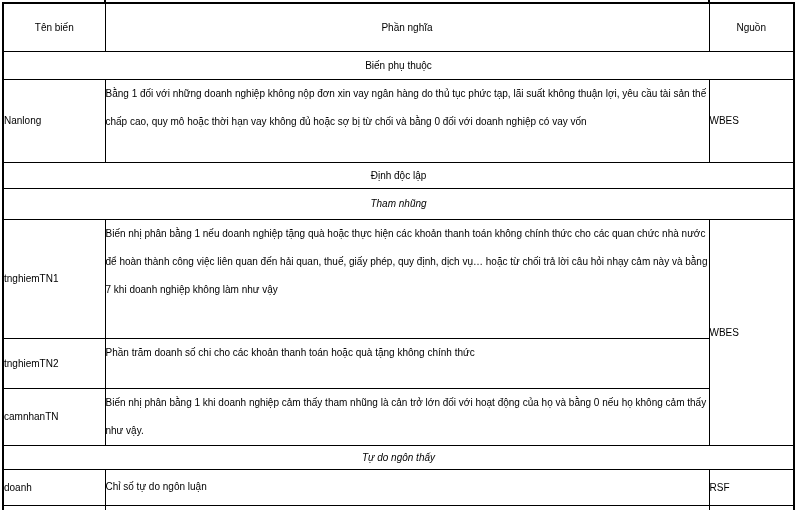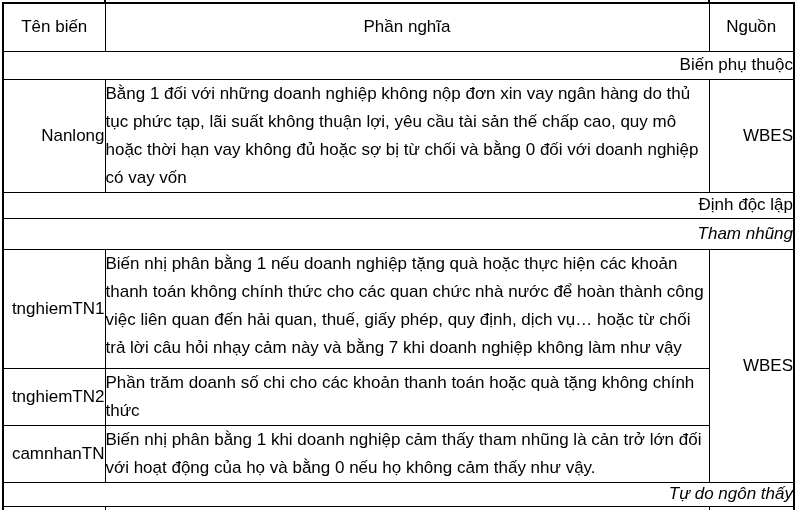--- a/index.html
+++ b/index.html
@@ -34,55 +34,55 @@
     top: 2px;
     width: 791px;
     border-collapse: collapse;
     table-layout: fixed;
     background: #ffffff;
   }
   table.vartable td, table.vartable th {
     border: 1.5px solid #000;
     padding: 0;
     background: #ffffff;
-    font-size: 17px;
+    font-size: 10px;
     font-weight: normal;
     color: #000;
     overflow: hidden;
   }
   
   table.vartable { border: 2px solid #000; border-bottom: none; }
 
   th.hdr {
     font-weight: bold;
     font-size: 15.5px;
     text-align: center;
     vertical-align: middle;
   }
   td.section {
     font-weight: bold;
     font-size: 15.5px;
-    text-align: right;
+    text-align: center;
     vertical-align: middle;
     padding-left: 7px;
   }
   td.section.italic { font-style: italic; }
   td.varname {
-    text-align: right;
+    text-align: left;
     vertical-align: middle;
   }
   td.def {
     text-align: left;
     vertical-align: top;
     padding: 2px 6px 0 8px;
     line-height: 28px;
     margin-top: 13px;
   }
   td.src {
-    text-align: right;
+    text-align: left;
     vertical-align: middle;
     padding-left: 7px;
     margin-top: 20px;
   }
   tr.sliver td { border-bottom: none; height: 5px; }
 </style>
 </head>
 <body>
 
 <div class="stage">

